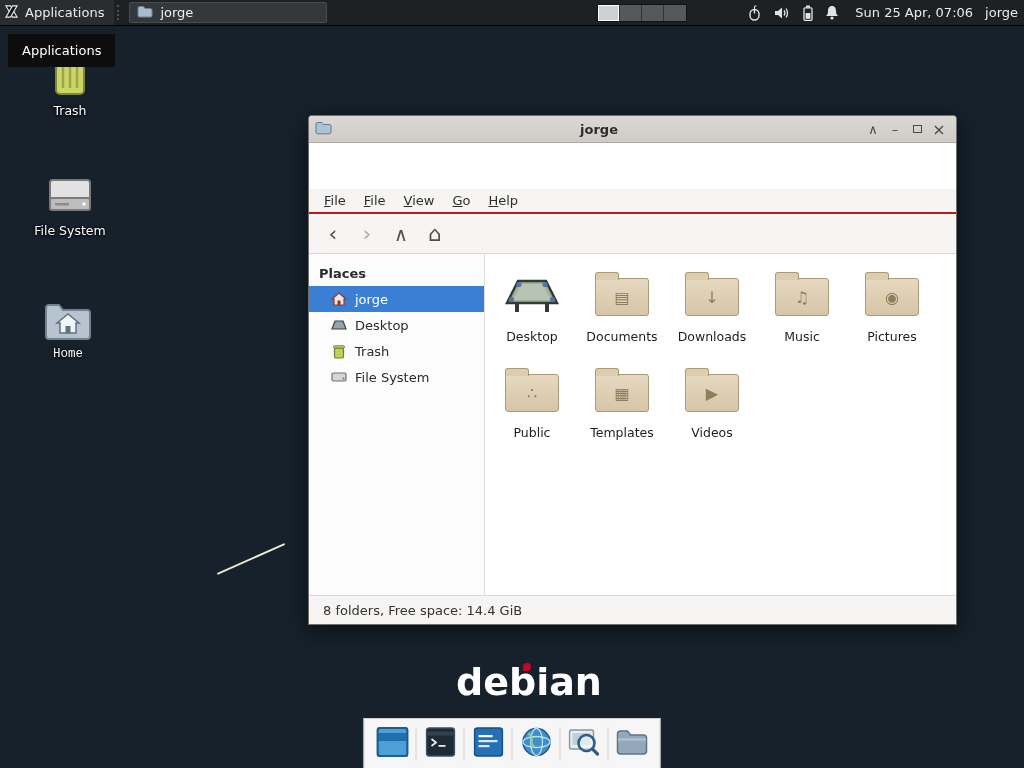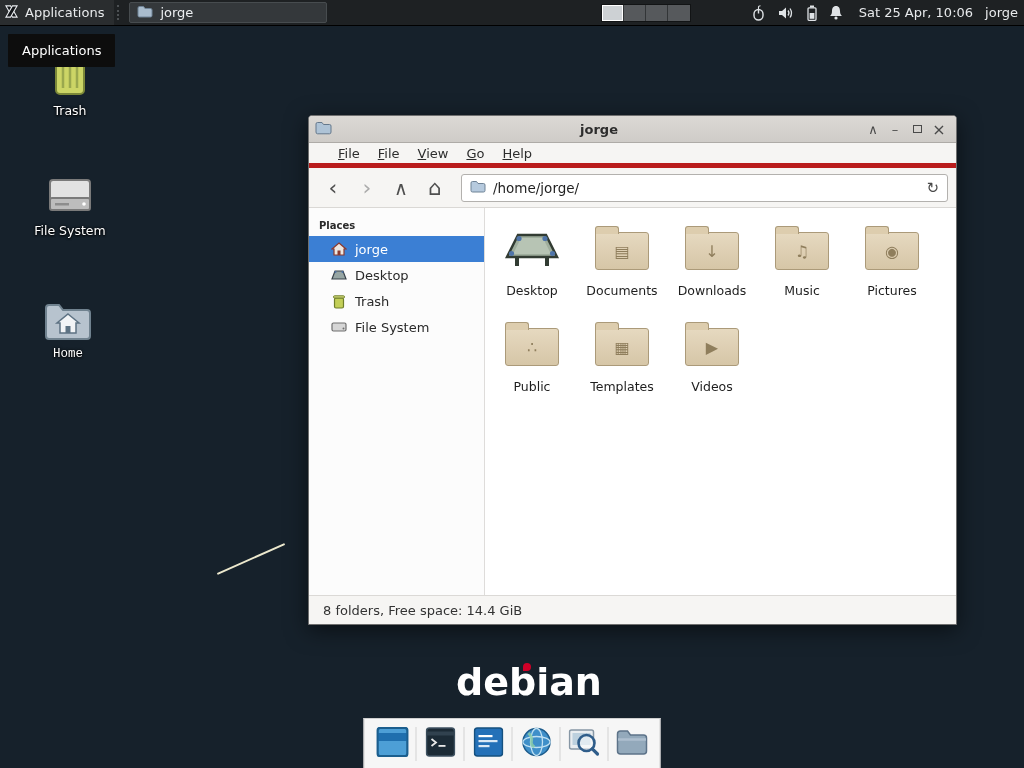--- a/index.html
+++ b/index.html
@@ -80,37 +80,37 @@
   }
   .titlebar {
     height:27px; background:linear-gradient(#dcd9d5,#cfccc8); border-bottom:1px solid #aeaba7;
     border-radius:3px 3px 0 0; display:flex; align-items:center; padding:0 6px; flex:0 0 27px;
   }
   .titlebar .t-title { flex:1; text-align:center; font-weight:bold; color:#2d2d2d; }
   .winbtn { width:22px; height:21px; display:flex; align-items:center; justify-content:center;
     color:#4a4a4a; font-size:13px; border-radius:2px; }
   .maxglyph { display:inline-block; width:9px; height:8px; border:1.5px solid #4a4a4a; }
 
-  .menubar { height:25px; background:#f6f5f3; border-bottom:5px solid #b91c1c; display:flex; align-items:center; padding-left:20px; flex:0 0 25px; }
+  .menubar { height:25px; background:#f6f5f3; border-bottom:2px solid #b91c1c; display:flex; align-items:center; padding-left:6px; flex:0 0 25px;margin-top:46px; }
   .menu-item { display:inline-block; padding:3px 9px; font-size:13px; color:#2d2d2d; }
   .menu-item::first-letter { text-decoration:underline; }
 
   .toolbar { height:40px; background:#f6f5f3; border-bottom:1px solid #dad8d5; display:flex; align-items:center; padding:0 8px; gap:2px; flex:0 0 40px; }
   .navbtn { width:32px; height:30px; display:flex; align-items:center; justify-content:center;
     font-size:19px; color:#4f4f4f; border-radius:3px; }
   .navbtn.disabled { color:#ababab; }
   .pathbar {
     flex:1; height:28px; margin-left:8px; background:#fff; border:1px solid #b3b1ae; border-radius:3px;
     display:flex; align-items:center; gap:7px; padding:0 8px; font-size:13.5px; color:#1f1f1f;
   }
   .reload { margin-left:auto; font-size:15px; color:#4a4a4a; }
 
   .content { flex:1; display:flex; min-height:0; }
   .sidebar { width:176px; background:#fcfcfc; border-right:1px solid #dedcda; padding-top:6px; overflow:hidden; }
-  .side-header { font-weight:bold; font-size:10px; color:#2a2a2a; padding:6px 10px 5px 10px; }
+  .side-header { font-weight:bold; font-size:13px; color:#2a2a2a; padding:6px 10px 5px 10px; }
   .side-item { height:26px; display:flex; align-items:center; gap:8px; padding-left:22px; font-size:13px; color:#2a2a2a; }
   .side-item.selected { background:#3b7fd4; color:#fff; }
   .side-item .s-ico { width:16px; display:flex; justify-content:center; }
 
   .files { flex:1; background:#fff; padding:8px 0 0 2px; display:flex; flex-wrap:wrap; align-content:flex-start; }
   .file { width:90px; height:96px; padding-top:6px; text-align:center; border-radius:3px; }
   .file .icon-wrap { height:58px; display:flex; align-items:center; justify-content:center; }
   .file-label { font-size:12.5px; color:#1e1e1e; margin-top:3px; }
 
   .folder { position:relative; width:54px; height:38px;
@@ -174,21 +174,21 @@
           <rect x="2.6" y="8" width="4.8" height="5.8" fill="#dfe3e6"></rect>
         </svg>
     </span>
     <span>
       <svg width="14" height="15" viewBox="0 0 14 15">
           <path d="M7 1 C4 1 3 3.5 3 6 C3 9 2 10 1 11 L13 11 C12 10 11 9 11 6 C11 3.5 10 1 7 1 Z" fill="#dfe3e6"></path>
           <circle cx="7" cy="13" r="1.6" fill="#dfe3e6"></circle>
         </svg>
     </span>
   </div>
-  <div class="clock">Sat 25 Apr, 10:06</div>
+  <div class="clock">Sun 25 Apr, 07:06</div>
   <div class="panel-user">jorge</div>
 </div>
 
 <div class="tooltip">Applications</div>
 
 <div class="desk-item" id="desk-trash">
   <div class="d-ico">
     <svg width="44" height="48" viewBox="0 0 44 48">
         <rect x="8" y="10" width="28" height="34" rx="4" fill="#ccd566" stroke="#7c8838" stroke-width="2"></rect>
         <rect x="5" y="4" width="34" height="6" rx="3" fill="#dde489" stroke="#7c8838" stroke-width="2"></rect>
@@ -248,29 +248,20 @@
     <span class="menu-item">View</span>
     <span class="menu-item">Go</span>
     <span class="menu-item">Help</span>
   </div>
 
   <div class="toolbar">
     <span class="navbtn" style="font-size:22px;">‹</span>
     <span class="navbtn disabled" style="font-size:22px;">›</span>
     <span class="navbtn">∧</span>
     <span class="navbtn" style="font-size:21px;">⌂</span>
-    <div class="pathbar">
-      <span>
-        <svg width="16" height="13" viewBox="0 0 16 13">
-            <path d="M1 3 Q1 1.5 2.5 1.5 H6.5 L8 3.5 H13.5 Q15 3.5 15 5 V10.5 Q15 12 13.5 12 H2.5 Q1 12 1 10.5 Z" fill="#b6cade" stroke="#6f8396" stroke-width="1"></path>
-          </svg>
-      </span>
-      <span>/home/jorge/</span>
-      <span class="reload">↻</span>
-    </div>
   </div>
 
   <div class="content">
     <div class="sidebar">
       <div class="side-header">Places</div>
       <div class="side-item selected">
         <span class="s-ico">
           <svg width="16" height="14" viewBox="0 0 16 14">
               <path d="M8 1 L15 7 H13 V13 H3 V7 H1 Z" fill="#ece7e1" stroke="#8b3a2e" stroke-width="1.2"></path>
               <rect x="6.5" y="8.5" width="3" height="4.5" fill="#8b3a2e"></rect>

